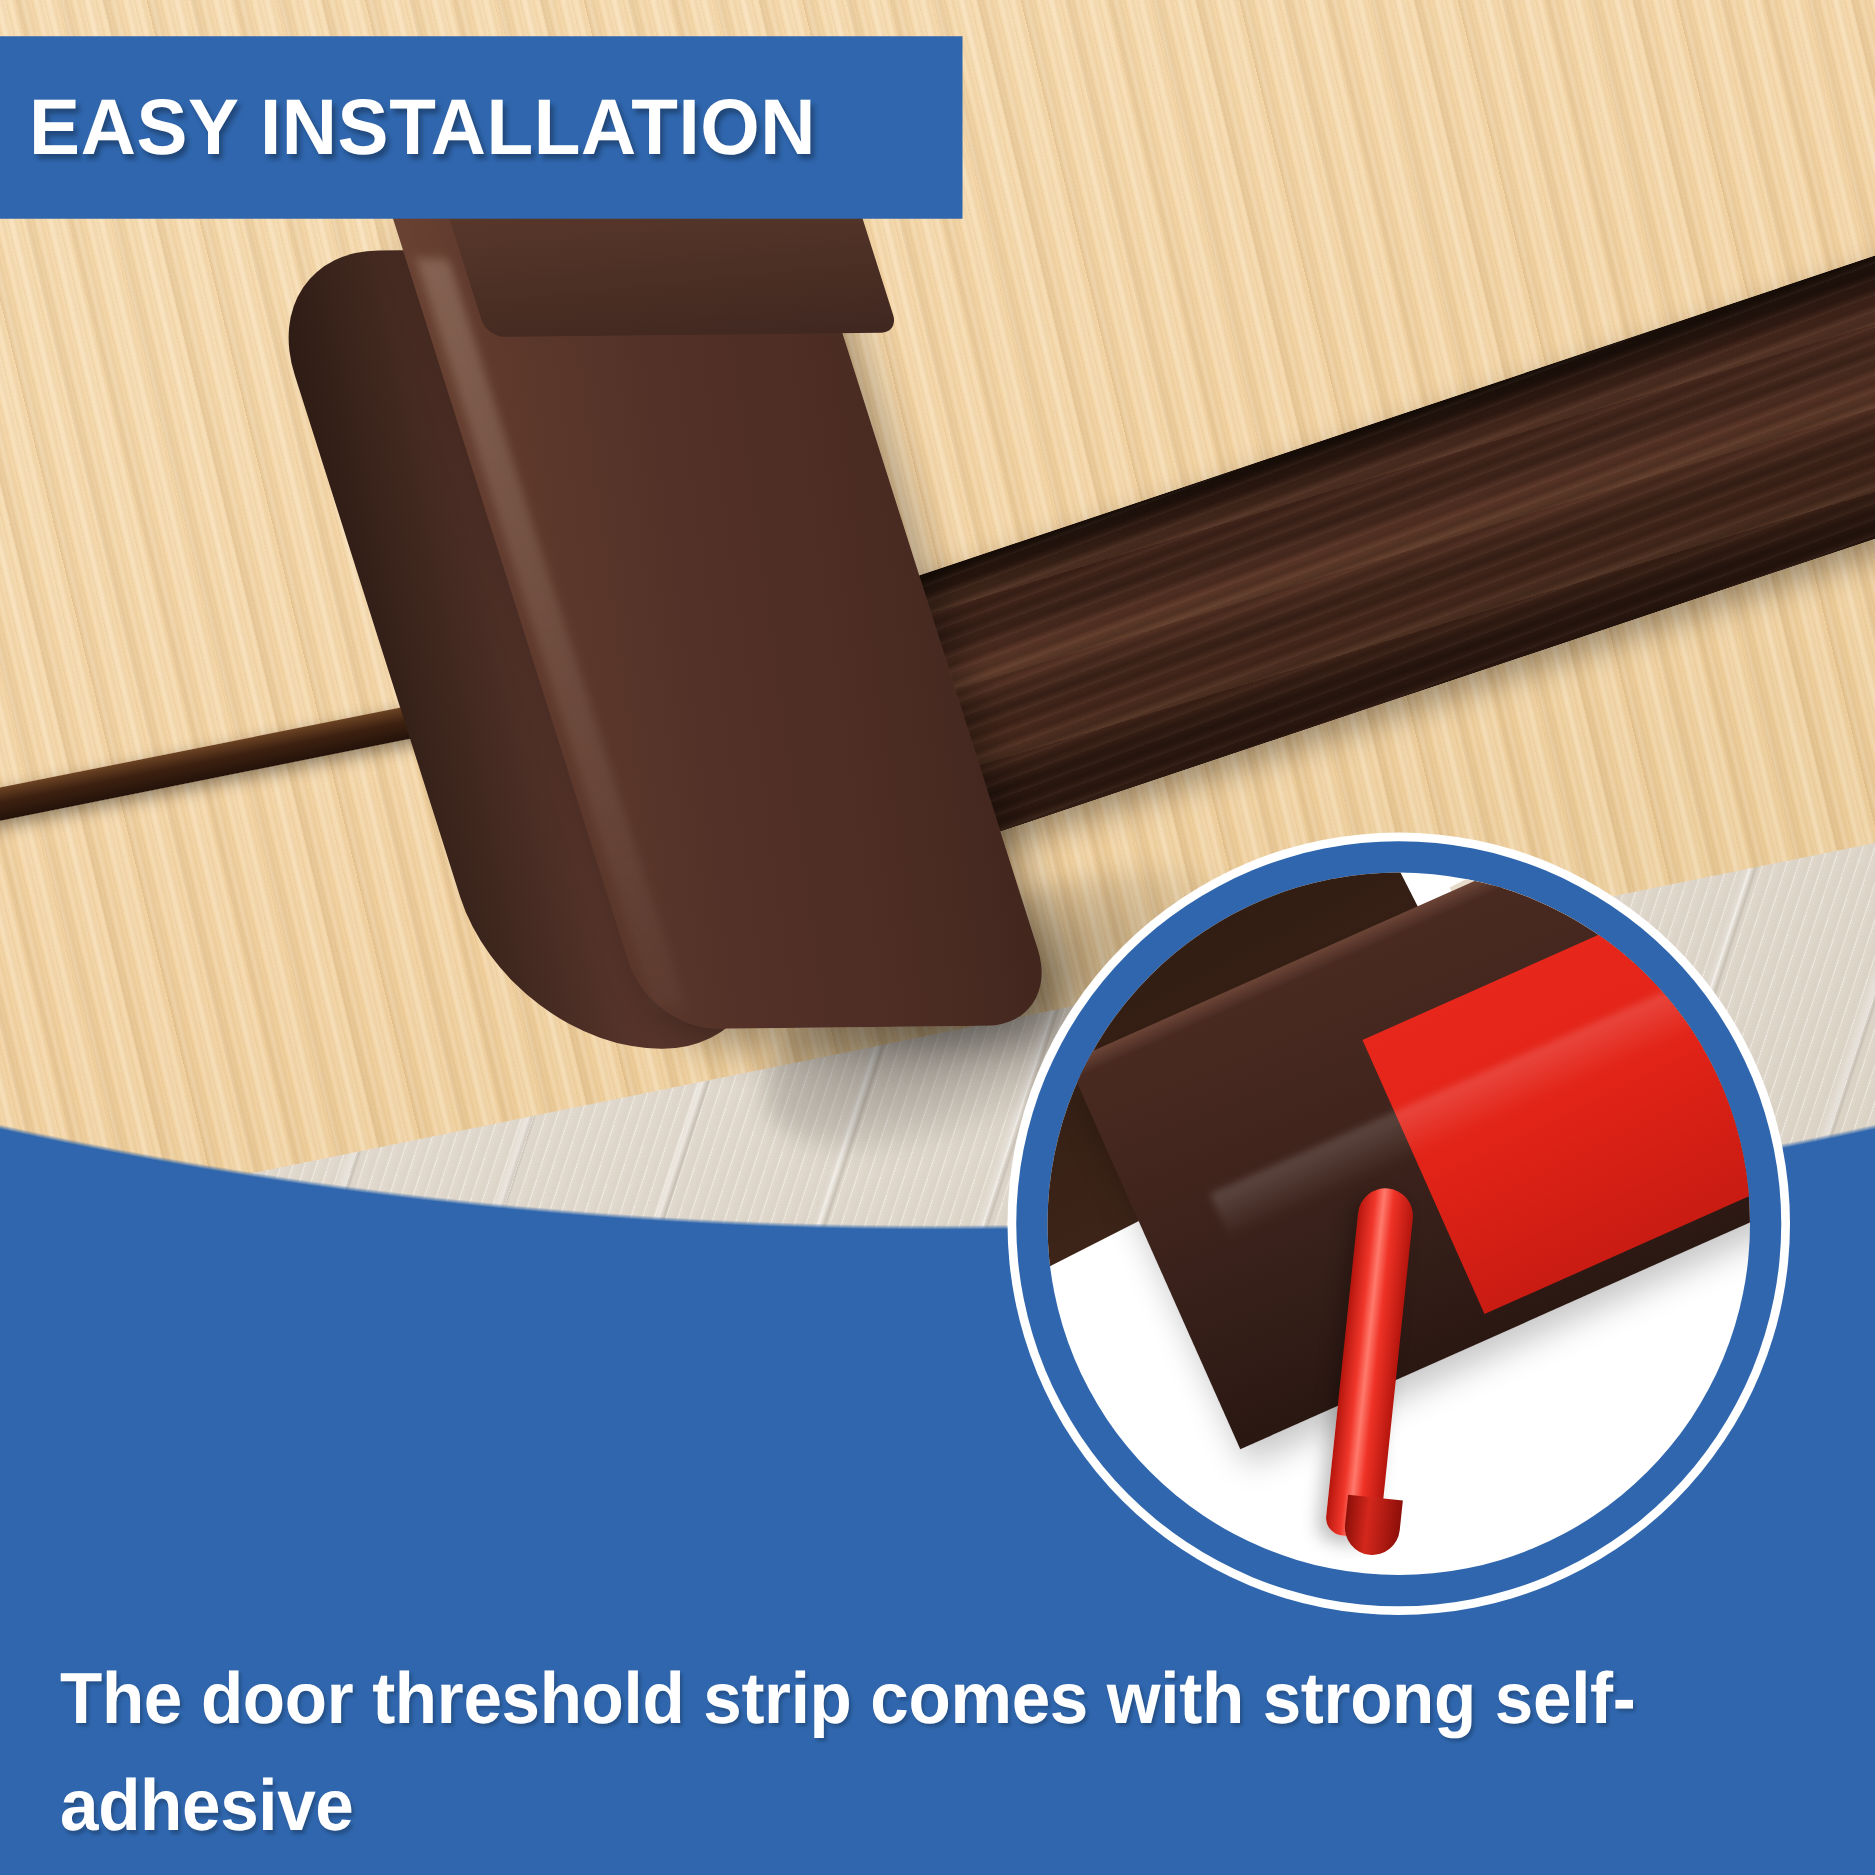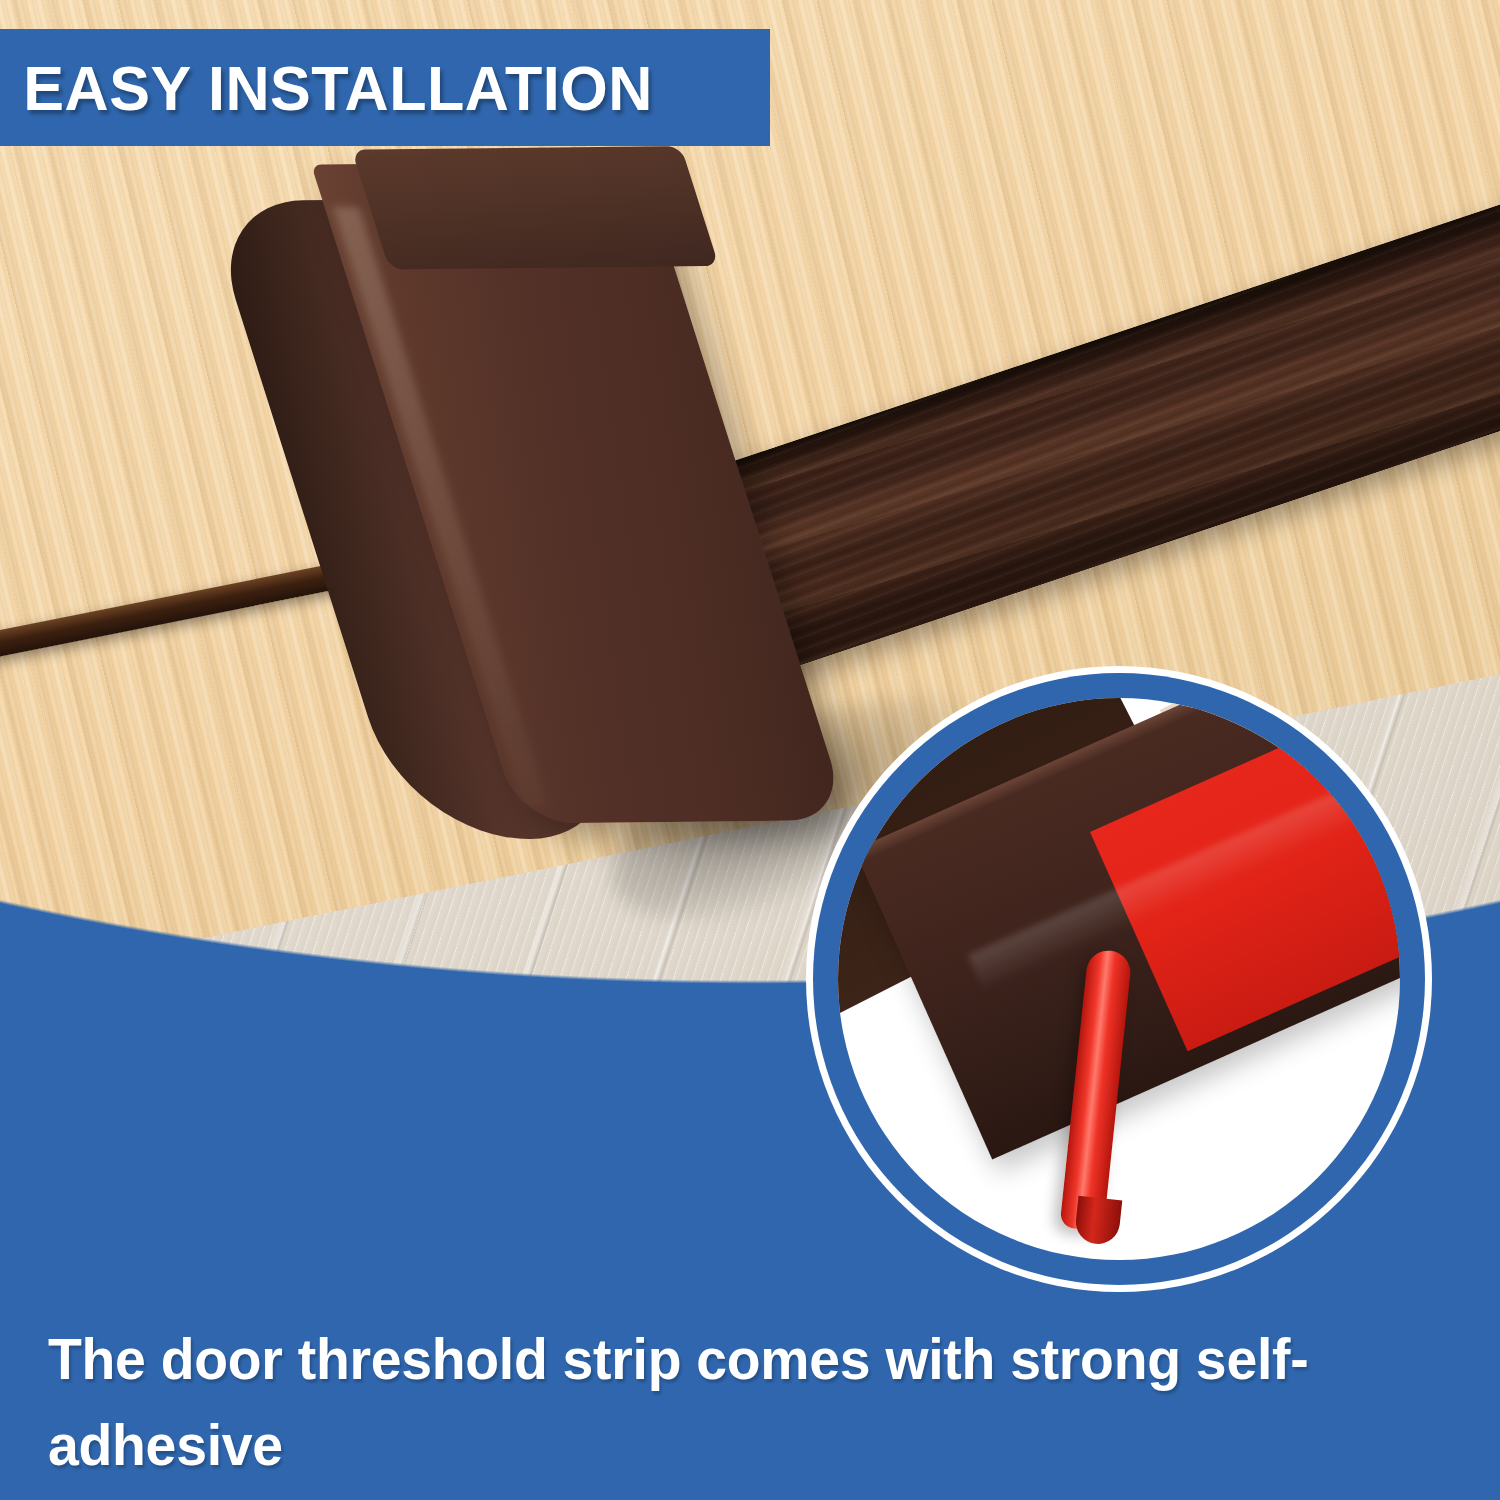--- a/index.html
+++ b/index.html
@@ -184,21 +184,21 @@
     background: radial-gradient(ellipse at 40% 40%, rgba(0,0,0,0.40), rgba(0,0,0,0) 70%);
     filter: blur(9px);
   }
 
   
   .banner {
     position: absolute;
     left: 0;
     top: 29px;
     width: 770px;
-    height: 117px;
+    height: 146px;
     background: #2f66ad;
     display: flex;
     align-items: center;
     z-index: 40;
   }
   .banner-title {
     color: #ffffff;
     font-family: "Liberation Sans", sans-serif;
     font-weight: bold;
     font-size: 63px;

